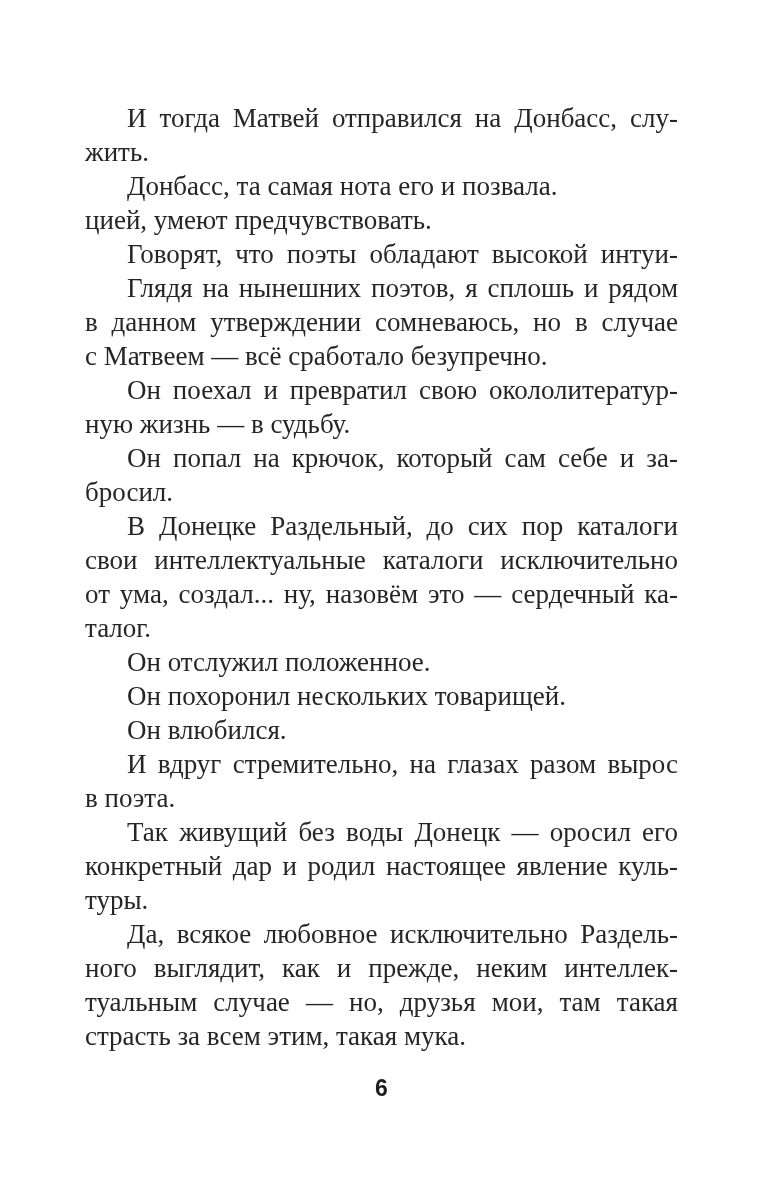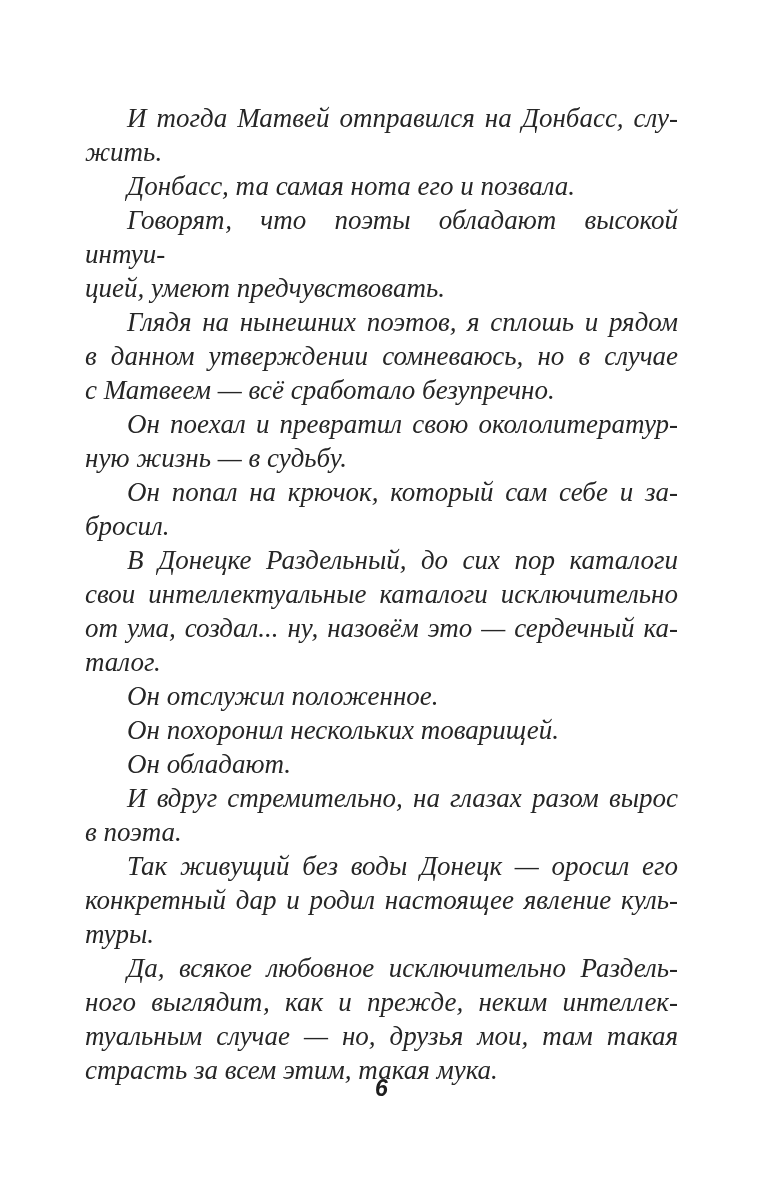--- a/index.html
+++ b/index.html
@@ -14,21 +14,20 @@
     overflow: hidden;
     font-family: "Liberation Serif", "DejaVu Serif", serif;
     color: #262626;
   }
   .book-page {
     position: absolute;
     left: 0; top: 0;
     width: 764px;
     height: 1200px;
     background: #ffffff;
-    font-style: italic;
   }
   .text-block {
     position: absolute;
     left: 85px;
     top: 101px;
     width: 593px;
     font-size: 27px;
     line-height: 34px;
   }
   .paragraph {
@@ -65,22 +64,22 @@
 <div class="book-page">
   <div class="text-block" id="text-block">
       <div class="paragraph">
         <div class="line first">И тогда Матвей отправился на Донбасс, слу-</div>
         <div class="line last">жить.</div>
       </div>
       <div class="paragraph">
         <div class="line first last">Донбасс, та самая нота его и позвала.</div>
       </div>
       <div class="paragraph">
+        <div class="line last">цией, умеют предчувствовать.</div>
         <div class="line first">Говорят, что поэты обладают высокой интуи-</div>
-        <div class="line last">цией, умеют предчувствовать.</div>
       </div>
       <div class="paragraph">
         <div class="line first">Глядя на нынешних поэтов, я сплошь и рядом</div>
         <div class="line">в данном утверждении сомневаюсь, но в случае</div>
         <div class="line last">с Матвеем — всё сработало безупречно.</div>
       </div>
       <div class="paragraph">
         <div class="line first">Он поехал и превратил свою окололитератур-</div>
         <div class="line last">ную жизнь — в судьбу.</div>
       </div>
@@ -94,21 +93,21 @@
         <div class="line">от ума, создал... ну, назовём это — сердечный ка-</div>
         <div class="line last">талог.</div>
       </div>
       <div class="paragraph">
         <div class="line first last">Он отслужил положенное.</div>
       </div>
       <div class="paragraph">
         <div class="line first last">Он похоронил нескольких товарищей.</div>
       </div>
       <div class="paragraph">
-        <div class="line first last">Он обладают.</div>
+        <div class="line first last">Он влюбился.</div>
       </div>
       <div class="paragraph">
         <div class="line first">И вдруг стремительно, на глазах разом вырос</div>
         <div class="line last">в поэта.</div>
       </div>
       <div class="paragraph">
         <div class="line first">Так живущий без воды Донецк — оросил его</div>
         <div class="line">конкретный дар и родил настоящее явление куль-</div>
         <div class="line last">туры.</div>
       </div>

